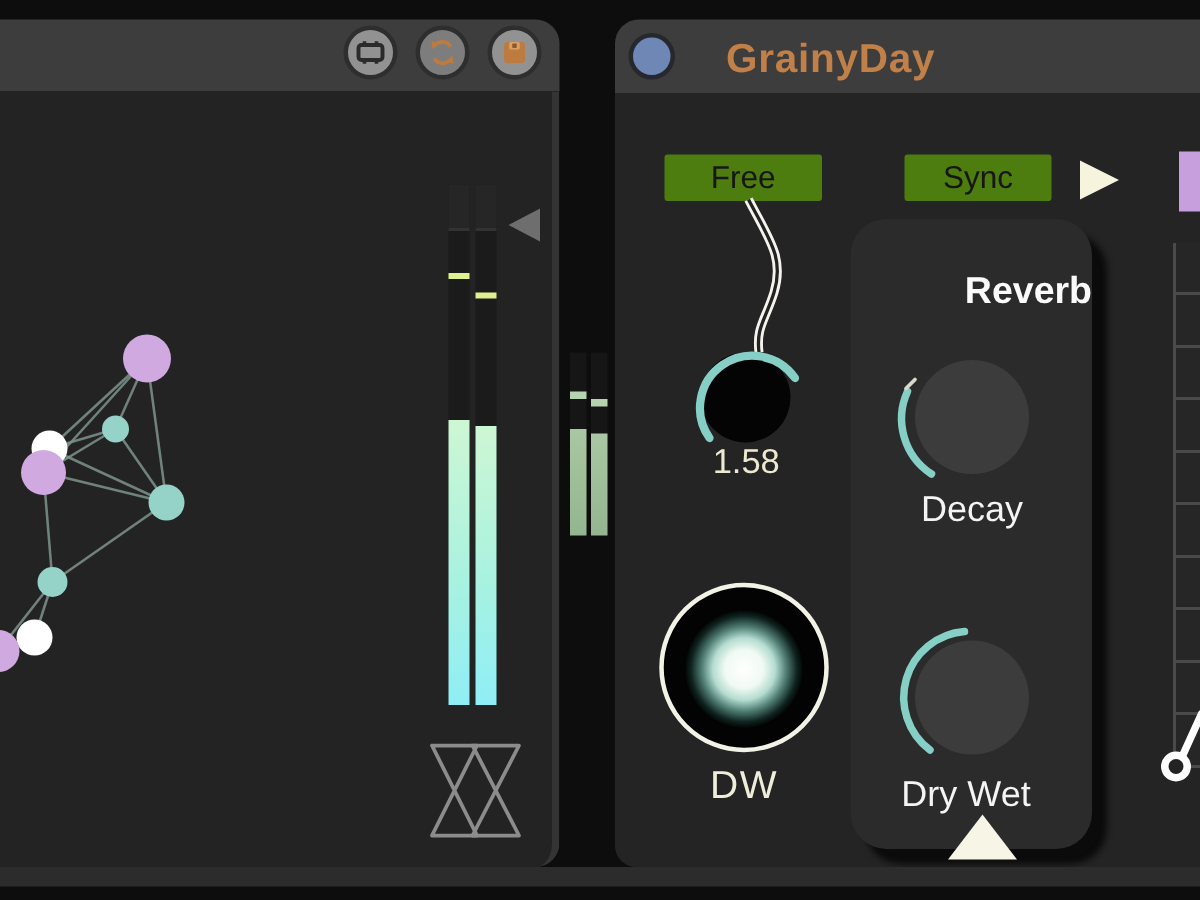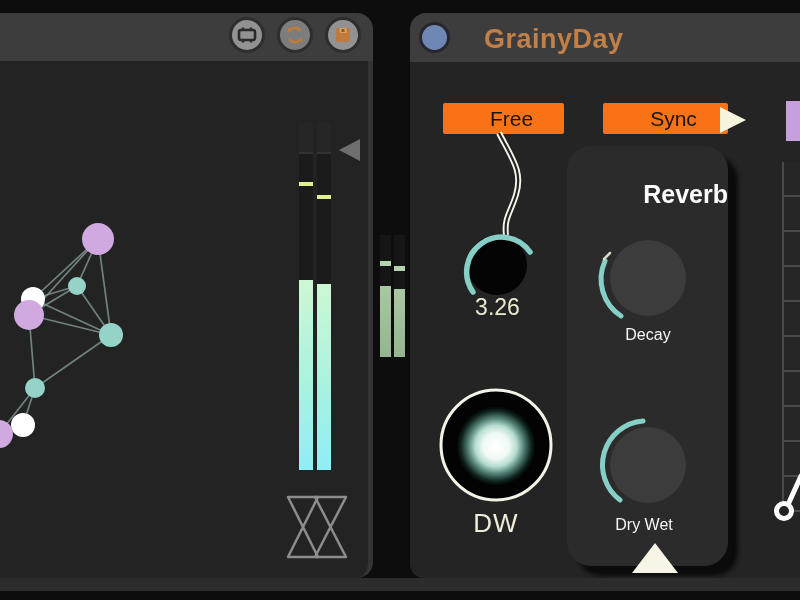--- a/index.html
+++ b/index.html
@@ -19,22 +19,22 @@
 
   
   .tb-btn{width:36px;height:36px;border-radius:50%;top:4px;display:flex;
           align-items:center;justify-content:center;border:3px solid #2e2e2e;box-sizing:border-box;}
   .tb-btn.gray{background:#929292;}
   .activator{left:419px;top:22px;width:31px;height:31px;border-radius:50%;
              background:#6f87b5;border:3px solid #26282e;box-sizing:border-box;}
   .device-title{left:484px;top:24px;font-size:27px;font-weight:bold;color:#c08048;letter-spacing:.5px;}
 
   
-  .mode-btn{height:31px;background:#f97316;color:#161616;font-size:21px;font-weight:500;
-            display:flex;align-items:center;justify-content:center;border-radius:2px;padding-left:16px;}
+  .mode-btn{height:31px;background:#4d7c0f;color:#161616;font-size:21px;font-weight:500;
+            display:flex;align-items:center;justify-content:center;border-radius:2px;}
   .tri-right{width:0;height:0;border-left:26px solid #f7f4de;
              border-top:13px solid transparent;border-bottom:13px solid transparent;}
 
   
   .meter-col{position:absolute;background:#1b1b1b;}
   .meter-head{position:absolute;background:#262626;}
   .meter-grid{position:absolute;background:#303030;}
   .meter-peak{position:absolute;}
   .meter-bar{position:absolute;background:linear-gradient(to bottom,#cdf7d3 0%,#a9f2e0 55%,#8feef6 100%);}
   .mini-bar{position:absolute;background:linear-gradient(to bottom,#a9c7a2,#93b58f);}
@@ -43,21 +43,21 @@
 
   
   .knob-value{left:455px;top:294px;width:85px;text-align:center;color:#ece9cf;font-size:23px;}
   .dw-label{left:436px;top:508px;width:120px;text-align:center;color:#efeeda;font-size:26px;letter-spacing:1px;}
 
   .reverb-panel{left:567px;top:146px;width:161px;height:420px;background:#2b2b2b;border-radius:24px;
                 box-shadow:10px 10px 4px rgba(5,5,5,.8);}
   .reverb-title{left:567px;top:180px;width:161px;text-align:right;color:#fbfbfb;
                 font-size:25px;font-weight:bold;}
   .rv-knob{position:absolute;border-radius:50%;background:#3c3c3c;width:76px;height:76px;}
-  .rv-label{position:absolute;width:180px;text-align:center;color:#f4f4f4;font-size:16px;}
+  .rv-label{position:absolute;width:180px;text-align:center;color:#f4f4f4;font-size:24px;}
   .panel-pointer{left:632px;top:543px;width:0;height:0;border-left:23px solid transparent;
                  border-right:23px solid transparent;border-bottom:30px solid #f7f5e6;}
 
   
   .seq-grid{left:782px;top:162px;width:18px;height:350px;border-left:2px solid #4a4a4a;
             background:repeating-linear-gradient(to bottom,#262626 0 33px,#4a4a4a 33px 35px);box-sizing:border-box;}
 </style>
 </head>
 <body>
 
@@ -152,34 +152,34 @@
 
   <section>
     <header class="abs titlebar titlebar-right">
     </header>
     <div class="abs activator"></div>
     <div class="abs device-title">GrainyDay</div>
 
     <div class="abs body-right"></div>
 
     <div class="abs mode-btn" style="left:443px;top:103px;width:105px;">Free</div>
-    <div class="abs mode-btn" style="left:603px;top:103px;width:109px;">Sync</div>
+    <div class="abs mode-btn" style="left:603px;top:103px;width:98px;">Sync</div>
     <div class="abs tri-right" style="left:720px;top:107px;"></div>
     <div class="abs" style="left:786px;top:101px;width:14px;height:40px;background:#c79fdc;"></div>
 
     <svg class="abs" style="left:430px;top:95px;" width="170" height="170">
       <path d="M69,38 C83,65 93,77 86,100 C80,119 74,123 76,140" fill="none" stroke="#f5f4ec" stroke-width="6"></path>
       <path d="M69,38 C83,65 93,77 86,100 C80,119 74,123 76,140" fill="none" stroke="#232323" stroke-width="2.2"></path>
     </svg>
 
     <svg class="abs" style="left:455px;top:223px;" width="85" height="85">
       <circle cx="42" cy="42" r="30" fill="#040404"></circle>
       <path d="M18,69 A33,33 0 1 1 75,29" fill="none" stroke="#85cfc7" stroke-width="5.5" stroke-linecap="round"></path>
     </svg>
-    <div class="abs knob-value">3.26</div>
+    <div class="abs knob-value">1.58</div>
 
     <svg class="abs" style="left:436px;top:385px;" width="120" height="120">
       <defs>
         <radialGradient id="dwglow" cx="50%" cy="50%" r="50%">
           <stop offset="0%" stop-color="#ffffff"></stop>
           <stop offset="32%" stop-color="#f0faf4"></stop>
           <stop offset="52%" stop-color="#b4dcd0"></stop>
           <stop offset="70%" stop-color="#528076"></stop>
           <stop offset="88%" stop-color="#102520"></stop>
           <stop offset="100%" stop-color="#000000"></stop>

